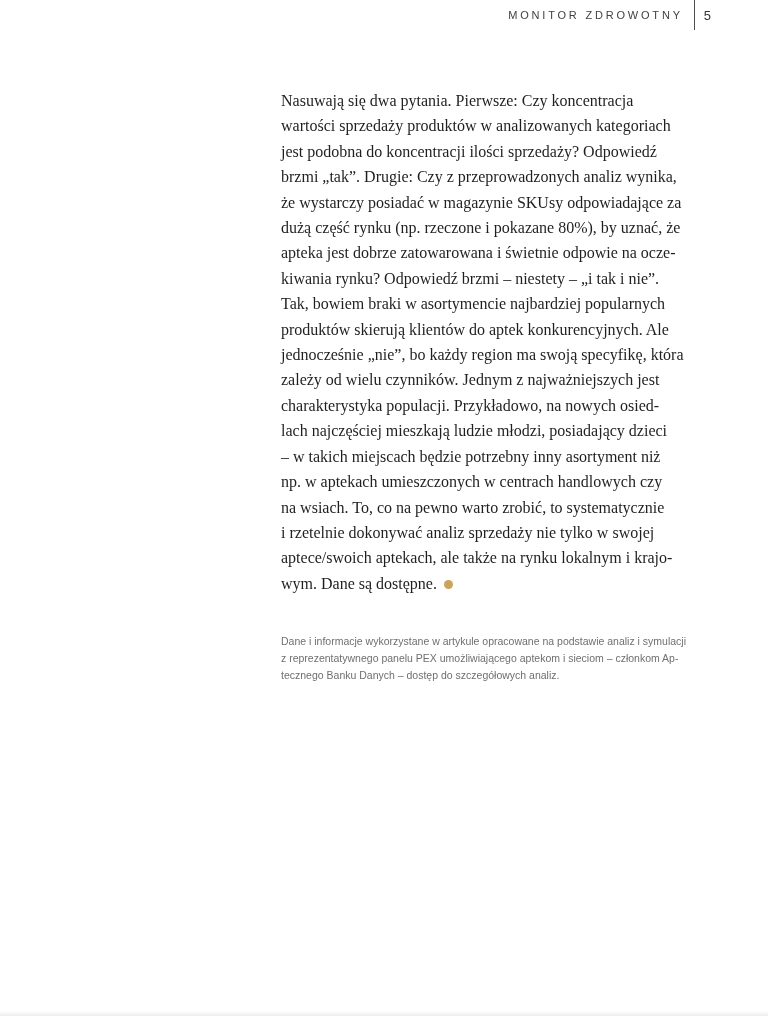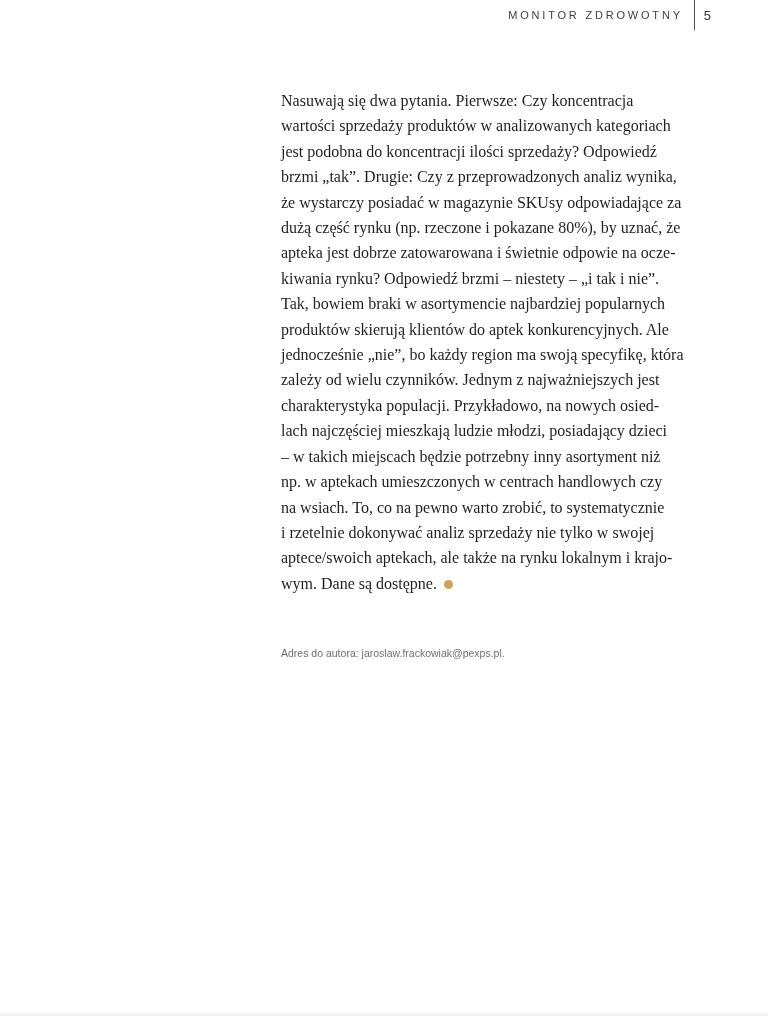--- a/index.html
+++ b/index.html
@@ -130,18 +130,20 @@
 lach najczęściej mieszkają ludzie młodzi, posiadający dzieci
 – w takich miejscach będzie potrzebny inny asortyment niż
 np. w aptekach umieszczonych w centrach handlowych czy
 na wsiach. To, co na pewno warto zrobić, to systematycznie
 i rzetelnie dokonywać analiz sprzedaży nie tylko w swojej
 aptece/swoich aptekach, ale także na rynku lokalnym i krajo-
 wym. Dane są dostępne.</span><span class="end-dot"></span></p>
   </main>
 
   <section class="footnotes">
-    <p class="author-note">Adres do autora: jaroslaw.frackowiak@pexps.pl.</p>
+    <p class="source-note">Dane i informacje wykorzystane w artykule opracowane na podstawie analiz i symulacji
+z reprezentatywnego panelu PEX umożliwiającego aptekom i sieciom – członkom Ap-
+tecznego Banku Danych – dostęp do szczegółowych analiz.</p>
   </section>
 
   <div class="page-bottom-shadow"></div>
 
 </div>
 
 </body></html>

